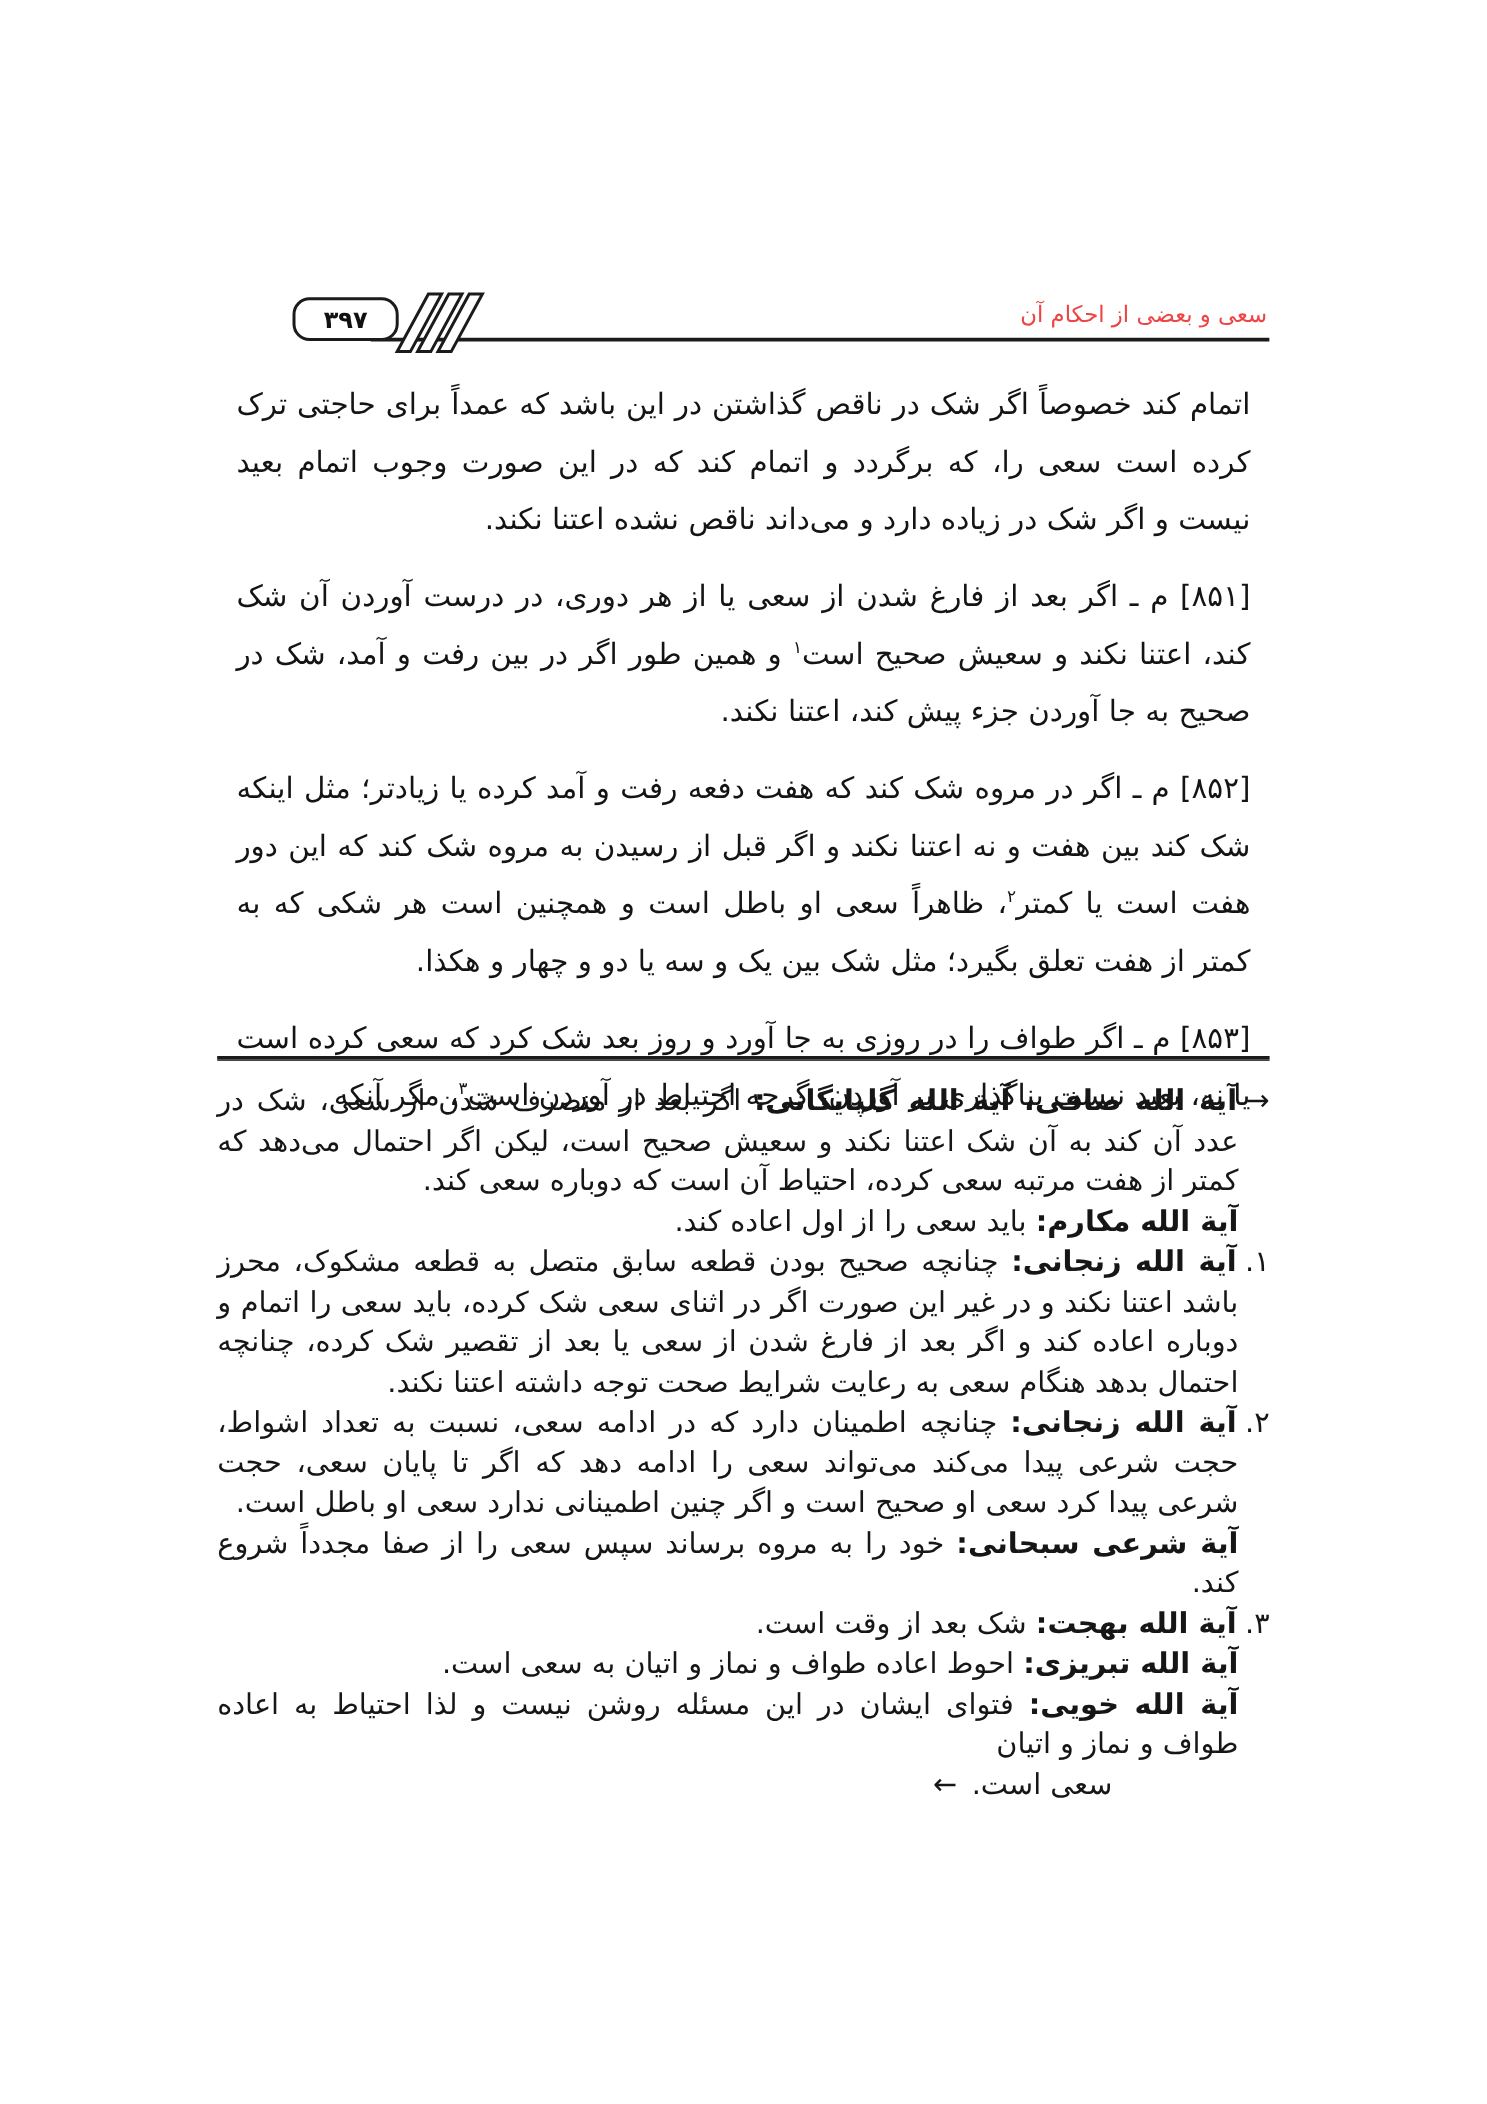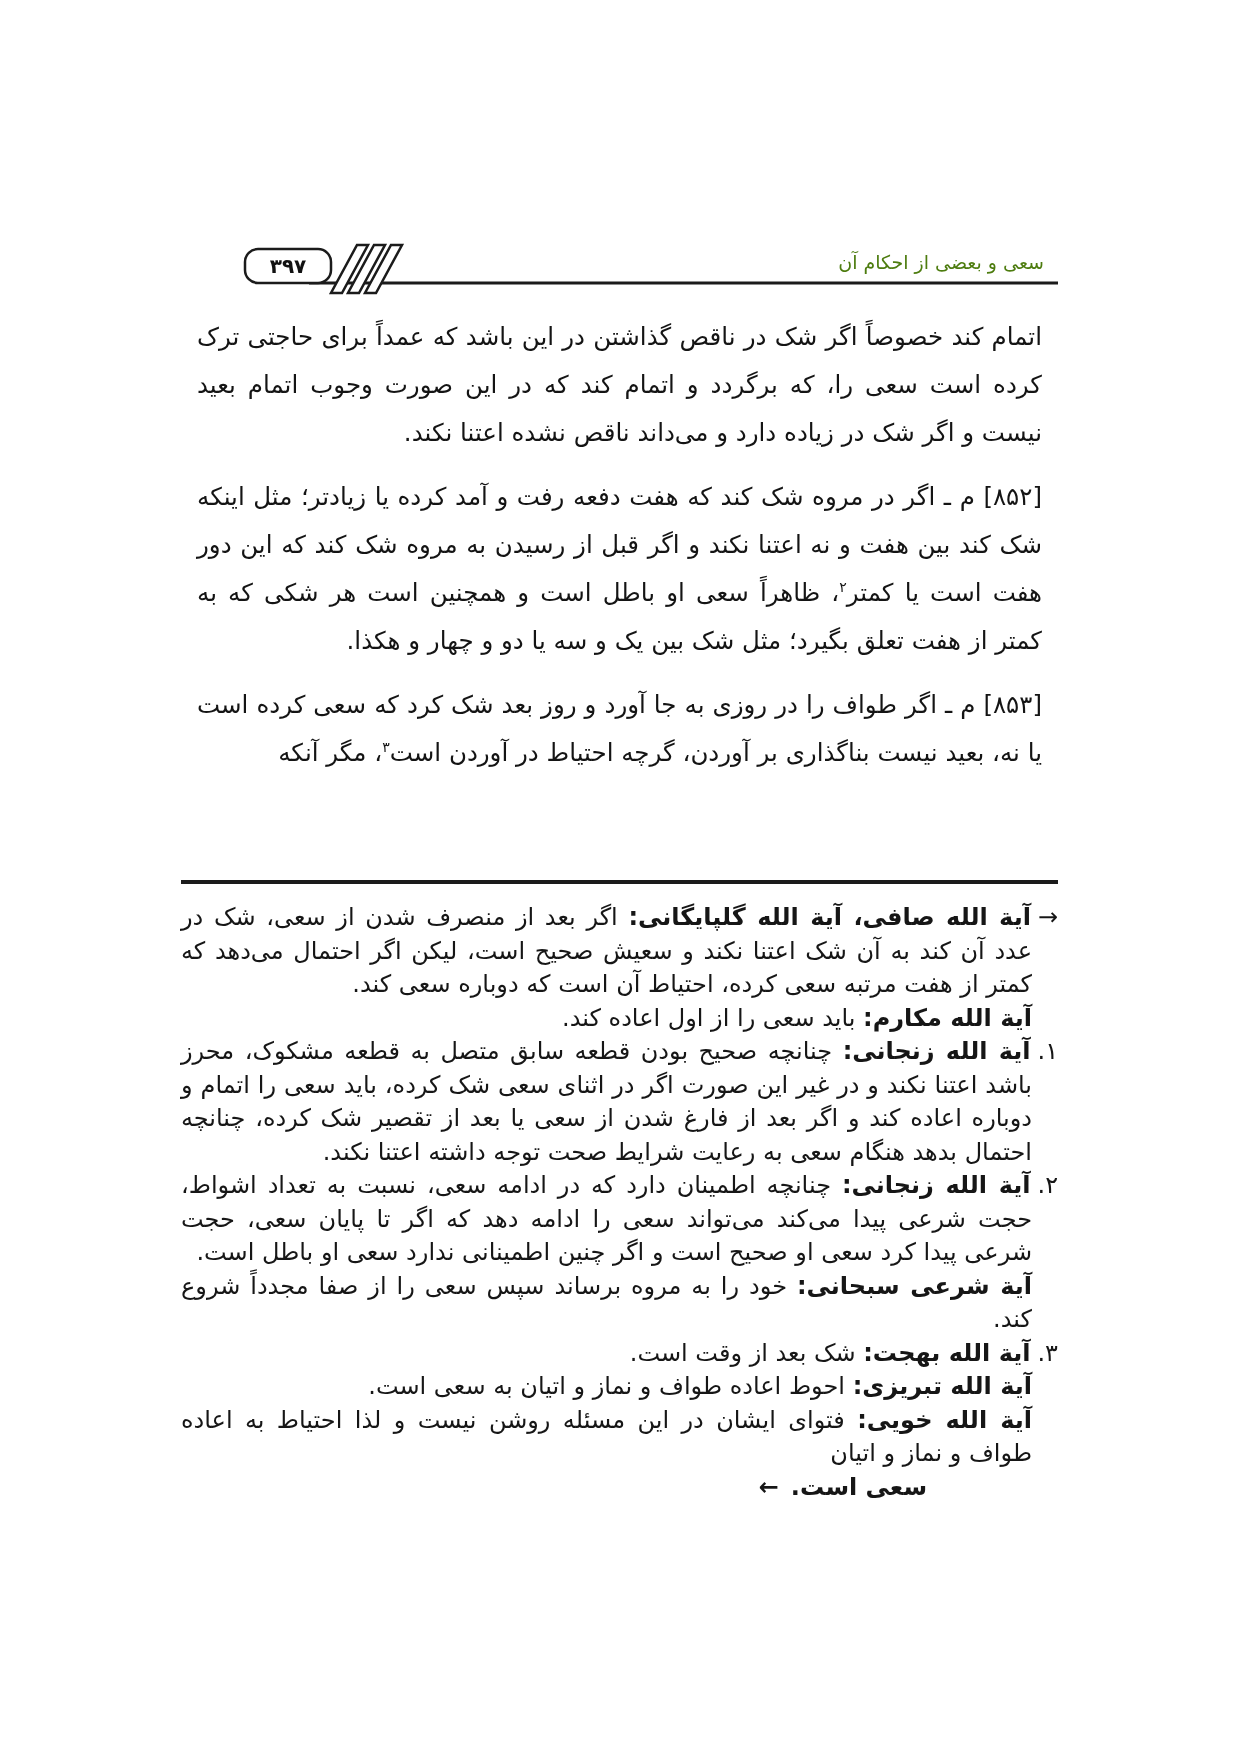--- a/index.html
+++ b/index.html
@@ -15,24 +15,24 @@
   }
   
   .header {
     position: absolute;
     top: 242px; left: 181px; right: 181px;
     height: 54px;
   }
   .header svg { position: absolute; inset: 0; }
   .header-title {
     position: absolute;
-    right: 14px; top: 9px;
+    right: 2px; top: 9px;
     direction: rtl;
     font-size: 19px;
-    color: #4d7c0f;
+    color: #ef4444;
     white-space: nowrap;
   }
   .page-number {
     position: absolute;
     left: 64px; top: 7px;
     width: 86px; height: 34px;
     line-height: 34px;
     text-align: center;
     font-size: 20px;
     font-weight: 700;
@@ -70,21 +70,21 @@
     direction: rtl;
     text-align: justify;
     font-size: 24px;
     line-height: 33.5px;
     color: #161616;
   }
   .fn { padding-right: 26px; text-indent: -26px; }
   .fn.no-marker { text-indent: 0; }
   .fn-marker { margin-left: 7px; }
   .fn-author { font-weight: 700; }
-  .fn-tail { padding-right: 131px; text-indent: 0; text-align: right; font-weight: bold; }
+  .fn-tail { padding-right: 131px; text-indent: 0; text-align: right; }
   .end-arrow { margin-right: 12px; }
 </style>
 </head>
 <body>
 
 <div class="page">
 
   <div class="header">
     <svg viewBox="0 0 877 54" width="877" height="54">
 
@@ -95,20 +95,21 @@
       <path d="M176,3 h11 L161,51 h-11 Z" fill="#ffffff" stroke="#1b1b1b" stroke-width="2.5"></path>
       <path d="M193,3 h11 L178,51 h-11 Z" fill="#ffffff" stroke="#1b1b1b" stroke-width="2.5"></path>
       <path d="M210,3 h11 L195,51 h-11 Z" fill="#ffffff" stroke="#1b1b1b" stroke-width="2.5"></path>
     </svg>
     <span class="page-number">۳۹۷</span>
     <span class="header-title">سعی و بعضی از احکام آن</span>
   </div>
 
   <div class="main">
       <p class="para">اتمام کند خصوصاً اگر شک در ناقص گذاشتن در این باشد که عمداً برای حاجتی ترک کرده است سعی را، که برگردد و اتمام کند که در این صورت وجوب اتمام بعید نیست و اگر شک در زیاده دارد و می‌داند ناقص نشده اعتنا نکند.</p>
+      <p class="para">[۸۵۱] م ـ اگر بعد از فارغ شدن از سعی یا از هر دوری، در درست آوردن آن شک کند، اعتنا نکند و سعیش صحیح است<sup class="ref">۱</sup> و همین طور اگر در بین رفت و آمد، شک در صحیح به جا آوردن جزء پیش کند، اعتنا نکند.</p>
       <p class="para">[۸۵۲] م ـ اگر در مروه شک کند که هفت دفعه رفت و آمد کرده یا زیادتر؛ مثل اینکه شک کند بین هفت و نه اعتنا نکند و اگر قبل از رسیدن به مروه شک کند که این دور هفت است یا کمتر<sup class="ref">۲</sup>، ظاهراً سعی او باطل است و همچنین است هر شکی که به کمتر از هفت تعلق بگیرد؛ مثل شک بین یک و سه یا دو و چهار و هکذا.</p>
       <p class="para">[۸۵۳] م ـ اگر طواف را در روزی به جا آورد و روز بعد شک کرد که سعی کرده است یا نه، بعید نیست بناگذاری بر آوردن، گرچه احتیاط در آوردن است<sup class="ref">۳</sup>، مگر آنکه</p>
     </div>
 
   <div class="separator"></div>
 
   <div class="footnotes">
       <div class="fn"><span class="fn-marker">→</span><span class="fn-author">آیة الله صافی، آیة الله گلپایگانی:</span> اگر بعد از منصرف شدن از سعی، شک در عدد آن کند به آن شک اعتنا نکند و سعیش صحیح است، لیکن اگر احتمال می‌دهد که کمتر از هفت مرتبه سعی کرده، احتیاط آن است که دوباره سعی کند.</div>
       <div class="fn no-marker"><span class="fn-author">آیة الله مکارم:</span> باید سعی را از اول اعاده کند.</div>
       <div class="fn"><span class="fn-marker">۱.</span><span class="fn-author">آیة الله زنجانی:</span> چنانچه صحیح بودن قطعه سابق متصل به قطعه مشکوک، محرز باشد اعتنا نکند و در غیر این صورت اگر در اثنای سعی شک کرده، باید سعی را اتمام و دوباره اعاده کند و اگر بعد از فارغ شدن از سعی یا بعد از تقصیر شک کرده، چنانچه احتمال بدهد هنگام سعی به رعایت شرایط صحت توجه داشته اعتنا نکند.</div>

